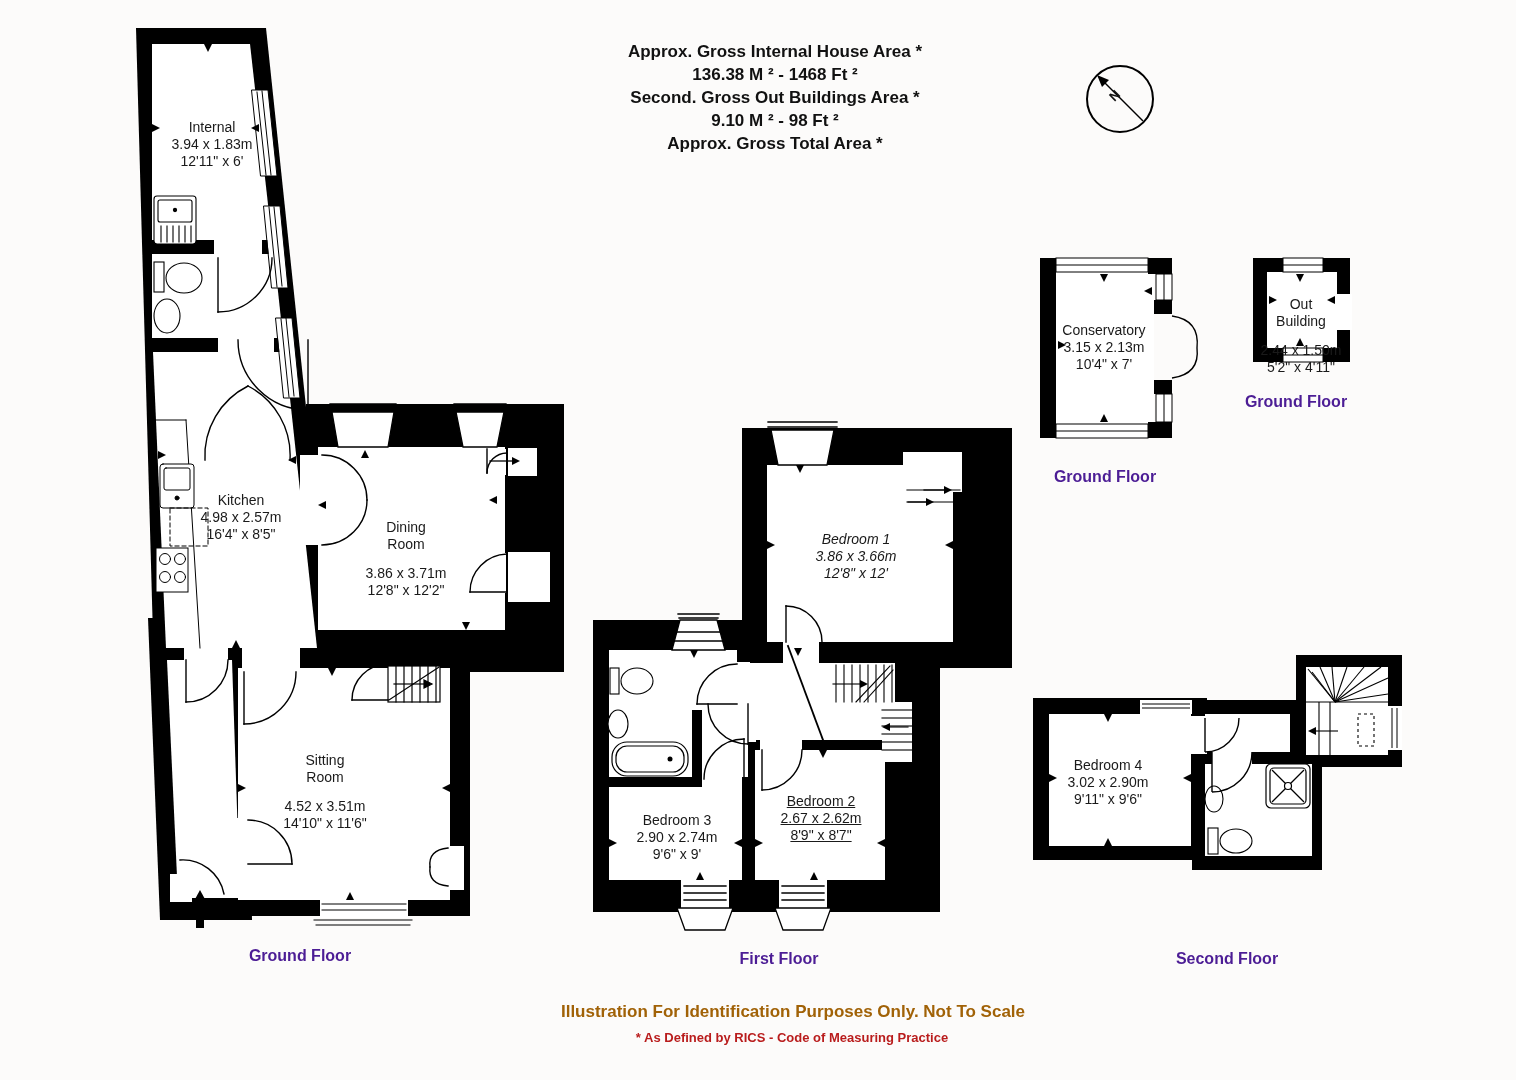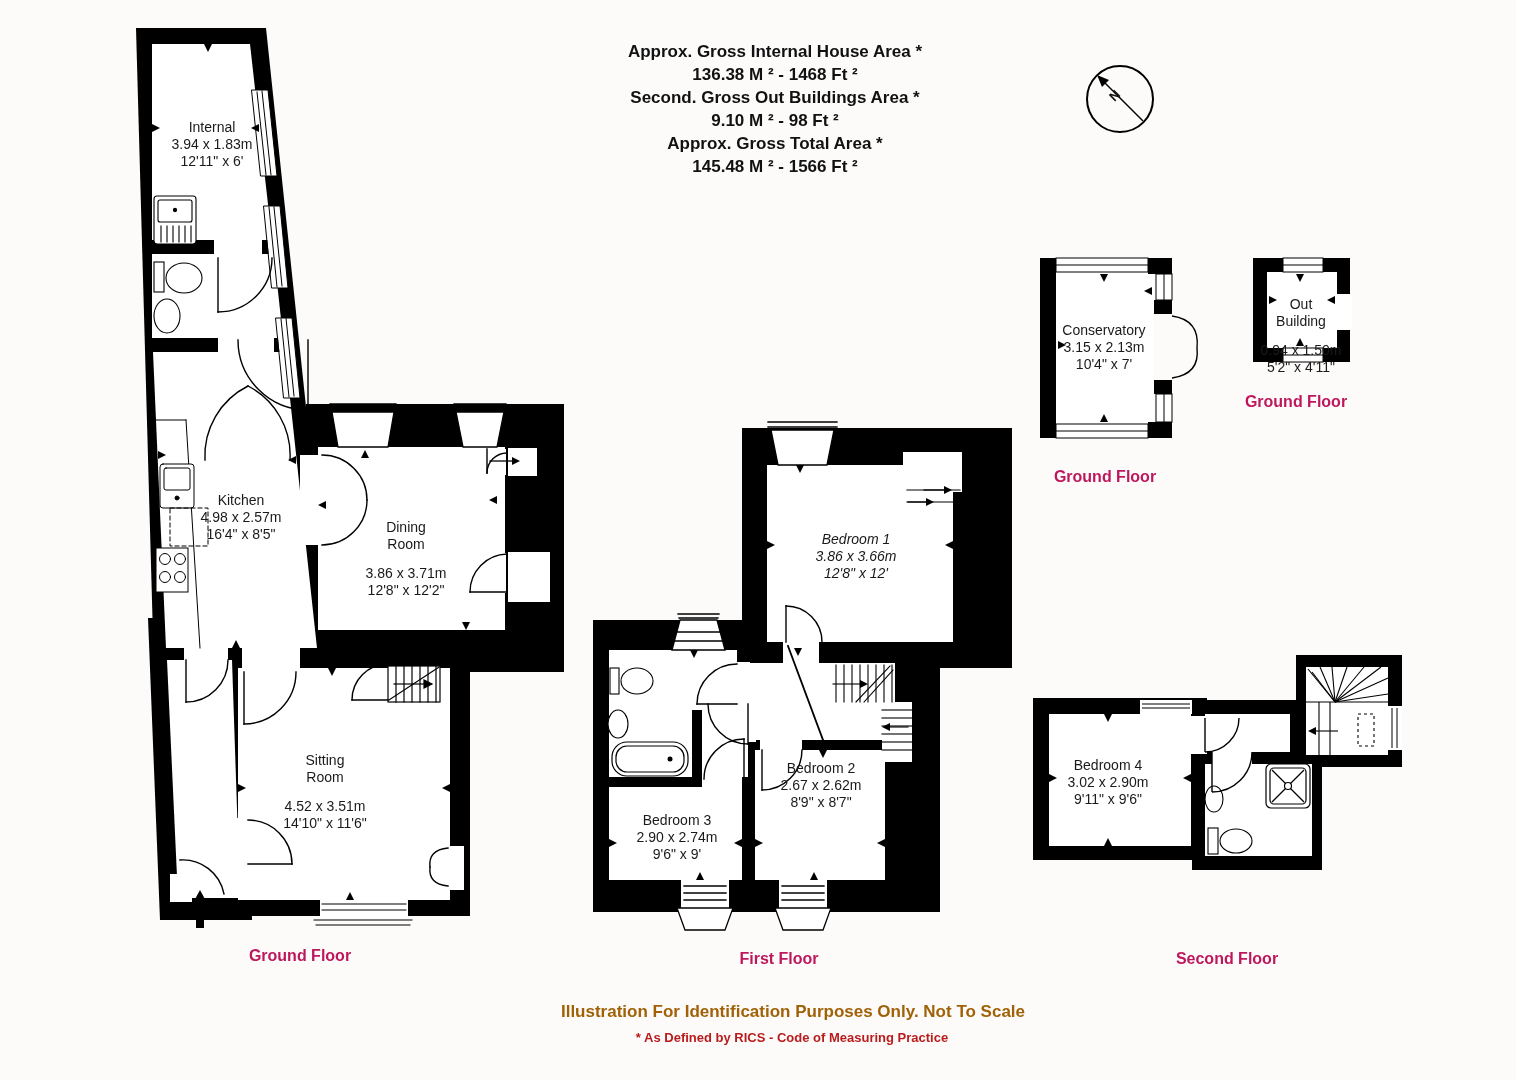--- a/index.html
+++ b/index.html
@@ -5,21 +5,21 @@
   html,body{margin:0;padding:0;background:#e8e8e8;}
   #canvas{position:relative;width:1516px;height:1080px;background:#fcfbfa;overflow:hidden;
           font-family:"Liberation Sans",sans-serif;}
   svg{position:absolute;left:0;top:0;}
   .hdr{position:absolute;left:775px;top:24px;transform:translateX(-50%);
        text-align:center;font-size:17px;line-height:23px;font-weight:bold;color:#111;white-space:nowrap;margin-top:16px;}
   .room-label{position:absolute;transform:translateX(-50%);text-align:center;
        font-size:14px;line-height:17px;color:#1a1a1a;white-space:nowrap;}
   .room-label .rname.wrap{white-space:normal;width:72px;margin:12px auto;}
   .floor-label{position:absolute;transform:translateX(-50%);text-align:right;
-       font-size:16px;font-weight:bold;color:#be185d;white-space:nowrap;}
+       font-size:16px;font-weight:bold;color:#4c1d95;white-space:nowrap;}
   .footer1{position:absolute;left:793px;top:1002px;transform:translateX(-50%);
        font-size:17px;font-weight:bold;color:#a16207;white-space:nowrap;}
   .footer2{position:absolute;left:792px;top:1030px;transform:translateX(-50%);
        font-size:13px;font-weight:bold;color:#b91c1c;white-space:nowrap;}
   .compass-n{position:absolute;left:1110px;top:88px;font-size:13px;font-weight:bold;color:#111;
        transform:rotate(-45deg);}
 </style>
 </head>
 <body>
 
@@ -423,21 +423,20 @@
     <polygon points="1097,75 1109,80 1102,87" fill="#000"></polygon>
   </g>
 </svg>
 
 <div class="hdr">
   <div>Approx. Gross Internal House Area *</div>
   <div>136.38 M ²  -  1468 Ft ²</div>
   <div>Second. Gross Out Buildings Area *</div>
   <div>9.10 M ²  -  98 Ft ²</div>
   <div>Approx. Gross Total Area *</div>
-  <div>145.48 M ²  -  1566 Ft ²</div>
 </div>
 
 <div class="compass-n">N</div>
 
 <div class="room-label" style="left:212px;top:119px;">
   <div class="rname">Internal</div>
   <div>3.94 x 1.83m</div>
   <div>12'11" x 6'</div>
 </div>
 
@@ -458,21 +457,21 @@
   <div>4.52 x 3.51m</div>
   <div>14'10" x 11'6"</div>
 </div>
 
 <div class="room-label" style="left:856px;top:531px;font-style:italic;">
   <div class="rname">Bedroom 1</div>
   <div>3.86 x 3.66m</div>
   <div>12'8" x 12'</div>
 </div>
 
-<div class="room-label" style="left:821px;top:760px;">
+<div class="room-label" style="left:821px;top:793px;text-decoration:underline;">
   <div class="rname">Bedroom 2</div>
   <div>2.67 x 2.62m</div>
   <div>8'9" x 8'7"</div>
 </div>
 
 <div class="room-label" style="left:677px;top:812px;">
   <div class="rname">Bedroom 3</div>
   <div>2.90 x 2.74m</div>
   <div>9'6" x 9'</div>
 </div>
@@ -484,21 +483,21 @@
 </div>
 
 <div class="room-label" style="left:1104px;top:322px;">
   <div class="rname">Conservatory</div>
   <div>3.15 x 2.13m</div>
   <div>10'4" x 7'</div>
 </div>
 
 <div class="room-label" style="left:1301px;top:284px;">
   <div class="rname wrap">Out Building</div>
-  <div>0.94 x 1.50m</div>
+  <div>2.44 x 1.50m</div>
   <div>5'2" x 4'11"</div>
 </div>
 
 <div class="floor-label" style="left:300px;top:947px;">Ground Floor</div>
 <div class="floor-label" style="left:779px;top:950px;">First Floor</div>
 <div class="floor-label" style="left:1227px;top:950px;">Second Floor</div>
 <div class="floor-label" style="left:1105px;top:468px;">Ground Floor</div>
 <div class="floor-label" style="left:1296px;top:393px;">Ground Floor</div>
 
 <div class="footer1">Illustration For Identification Purposes Only. Not To Scale</div>

